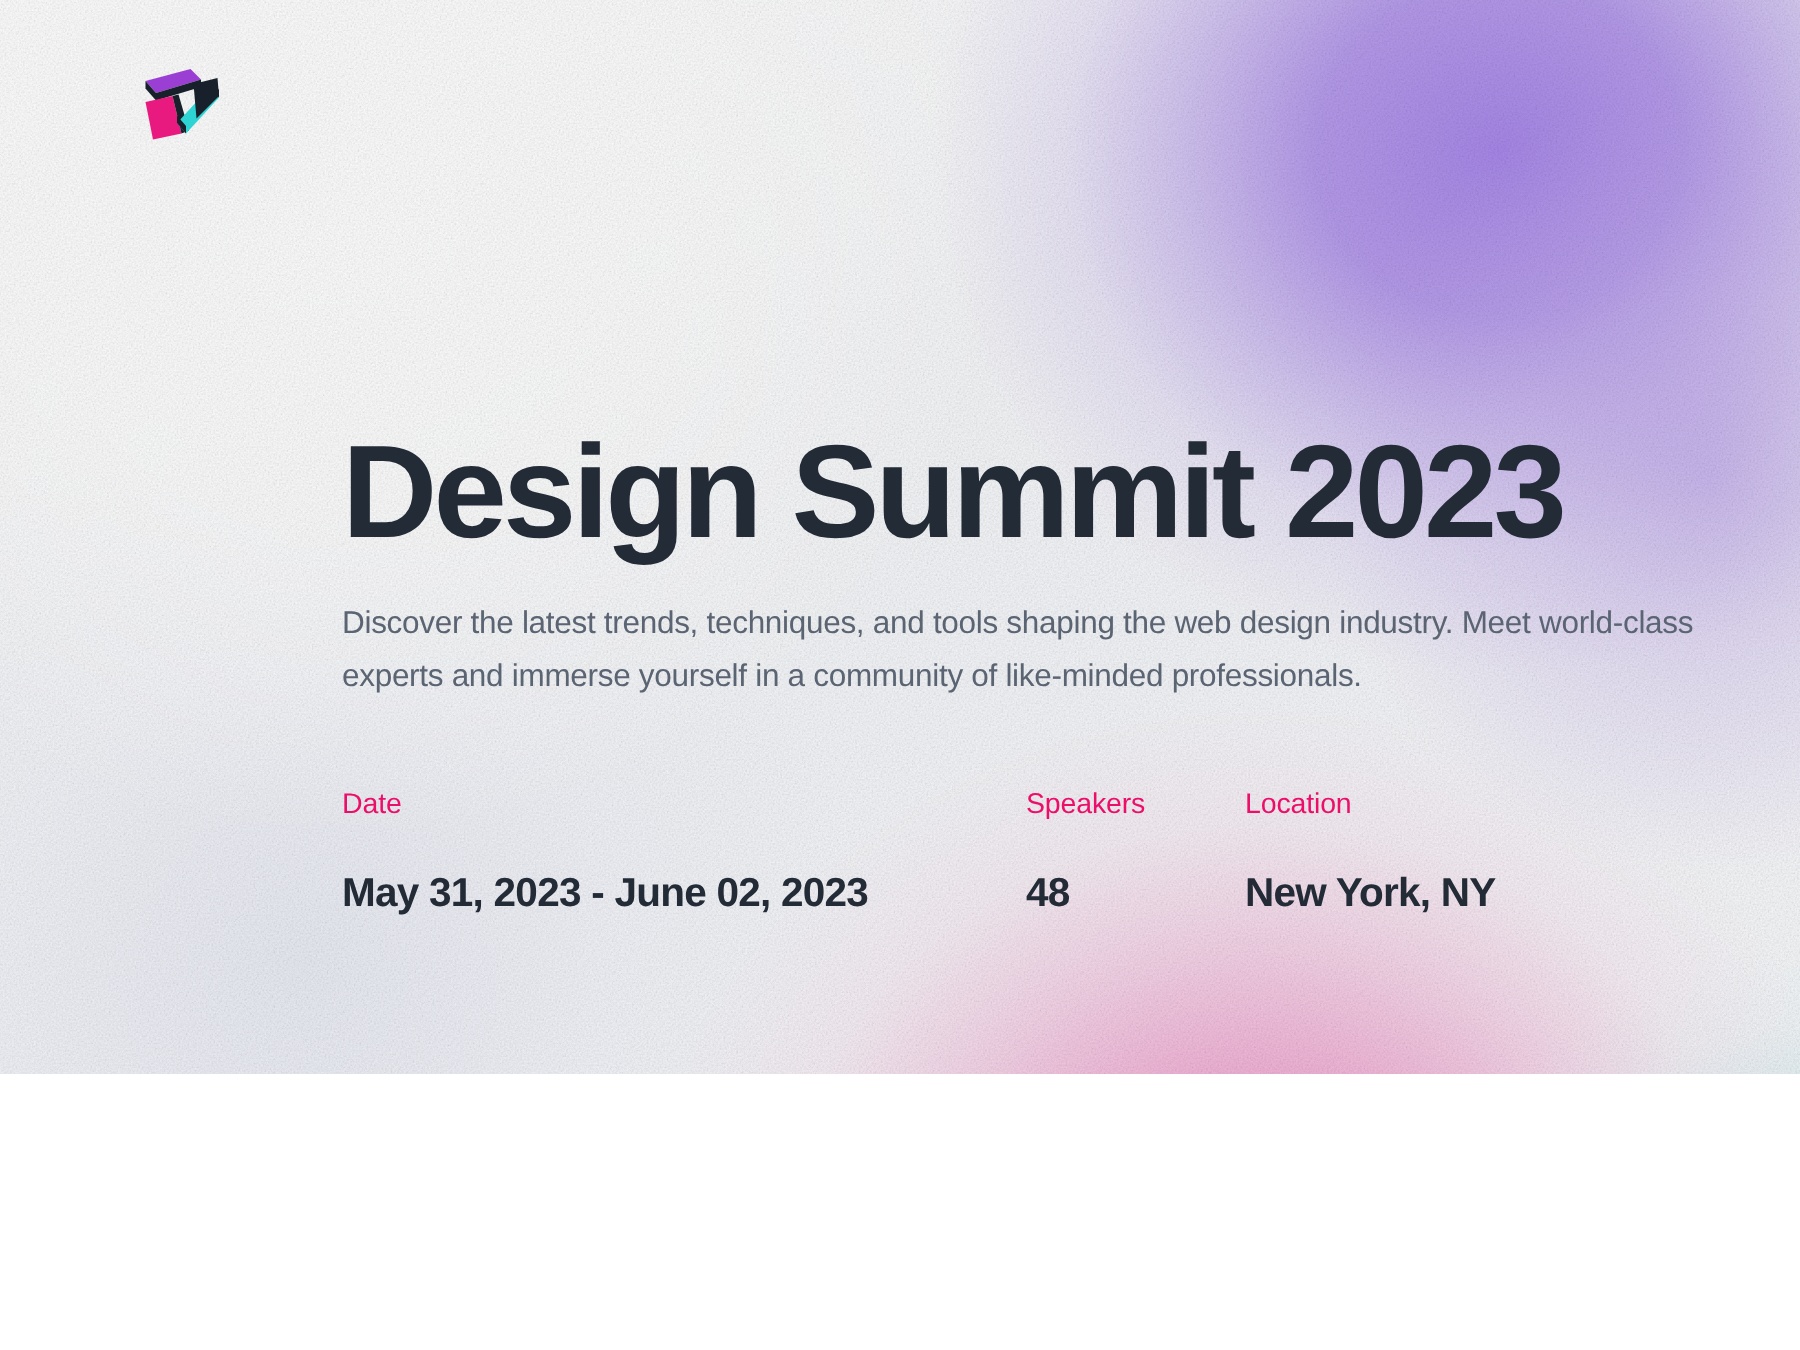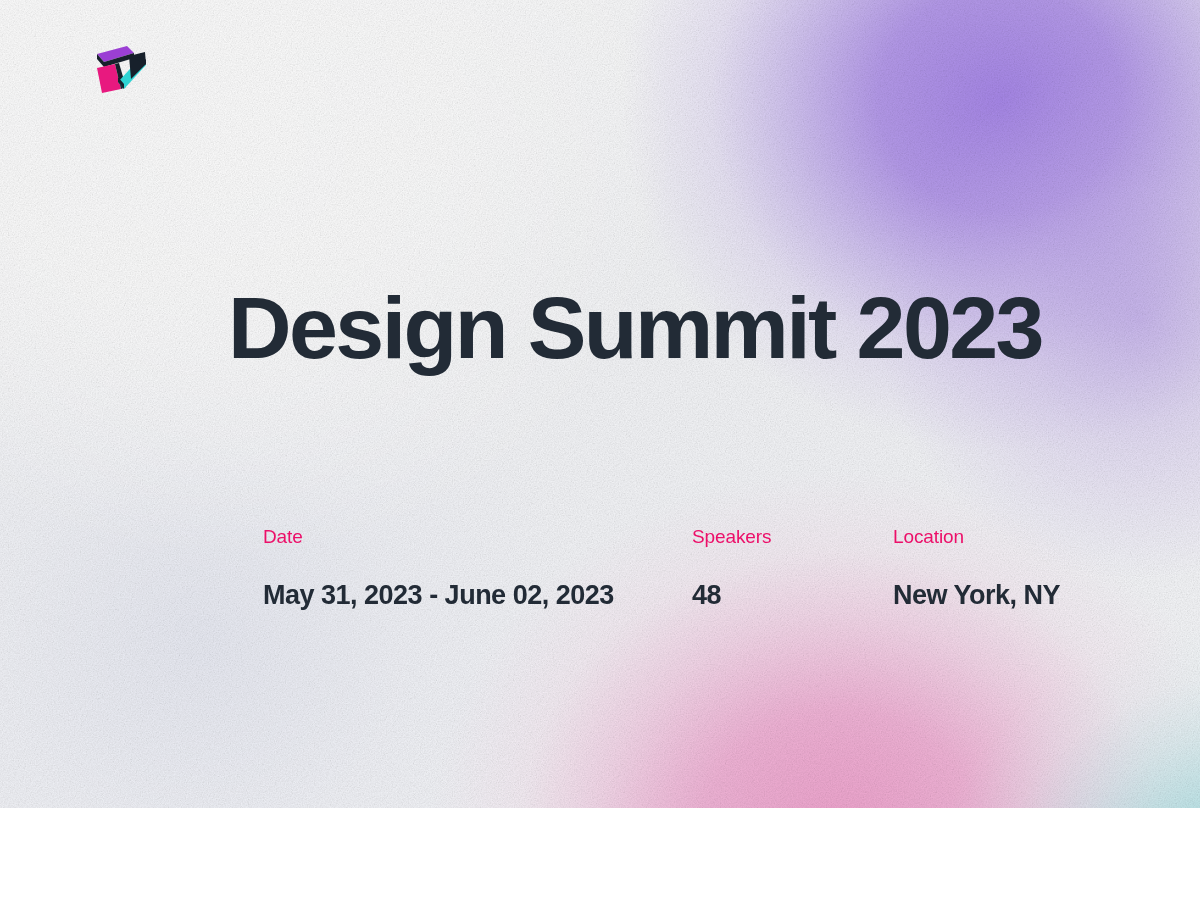--- a/index.html
+++ b/index.html
@@ -8,21 +8,21 @@
     background: #ffffff;
   }
   body {
     font-family: "Liberation Sans", sans-serif;
     -webkit-font-smoothing: antialiased;
   }
 
   .stage {
     position: relative;
     width: 1200px;
-    height: 808px;
+    height: 716px;
     overflow: hidden;
     background: #86efac;
     text-decoration: underline;
   }
 
   
   .bg-base {
     position: absolute;
     inset: 0;
     background: linear-gradient(160deg, #ffffff 0%, #f7f8fa 38%, #f6f7fa 62%, #f9fafc 100%);
@@ -172,25 +172,24 @@
 
   .meta {
     position: absolute;
     left: 228px;
     top: 524px;
     width: 900px;
   }
   .meta-col {
     position: absolute;
     top: 0;
-    margin-left: 35px;
   }
   .meta-col.c0 { left: 0px; }
-  .meta-col.c1 { left: 429px; }
-  .meta-col.c2 { left: 630px; }
+  .meta-col.c1 { left: 456px; }
+  .meta-col.c2 { left: 602px; }
 
   .meta-label {
     margin: 0;
     font-size: 19px;
     line-height: 26px;
     letter-spacing: -0.1px;
     font-weight: 400;
     color: #ec0f69;
     white-space: nowrap;
   }
@@ -244,20 +243,21 @@
       <polygon points="25,44 47,20 53,27 31,51" fill="#2ed3d3"></polygon>
       <polygon points="25,44 31,51 31,46 25,39" fill="#17202b"></polygon>
       <polygon points="47,20 53,27 53,22 47,15" fill="#17202b"></polygon>
       <polygon points="31,46 53,22 53,27 31,51" fill="#17202b" opacity="0"></polygon>
       <polygon points="36,18 52,14 53,26 38,41" fill="#17202b"></polygon>
       <polygon points="36,18 53,26 47,20" fill="#17202b"></polygon>
     </svg>
 
     <h1 class="headline">Design Summit 2023</h1>
 
+    <p class="subhead">Discover the latest trends, techniques, and tools shaping the web design industry. Meet world-class experts and immerse yourself in a community of like-minded professionals.</p>
 
     <div class="meta">
 
       <div class="meta-col c0">
         <p class="meta-label">Date</p>
         <p class="meta-value">May 31, 2023 - June 02, 2023</p>
       </div>
 
       <div class="meta-col c1">
         <p class="meta-label">Speakers</p>

